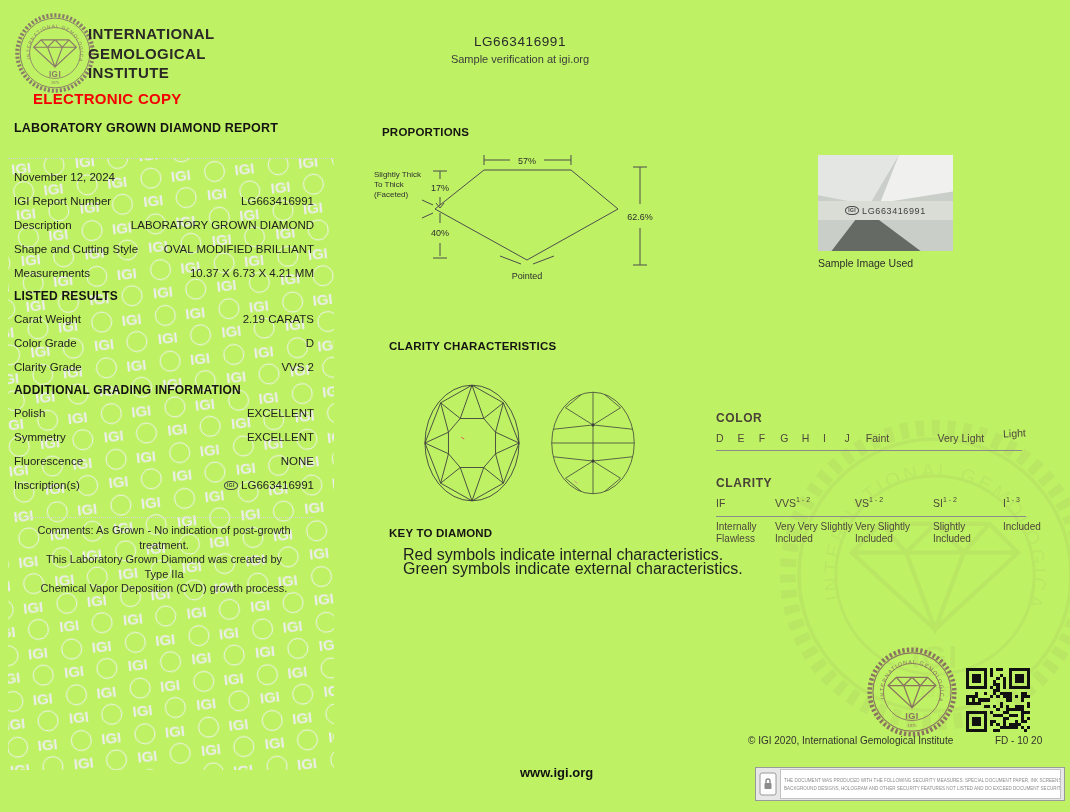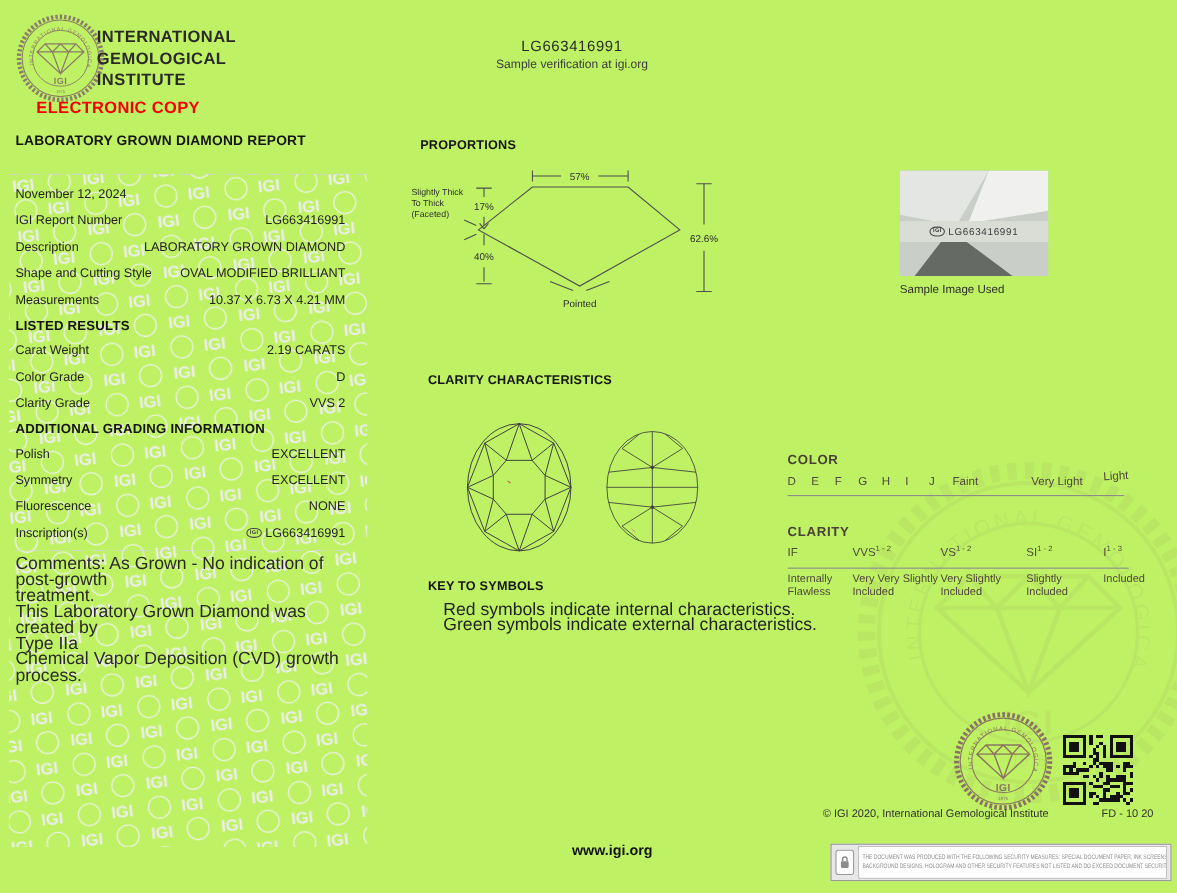--- a/index.html
+++ b/index.html
@@ -10,21 +10,21 @@
   .org-title{font-size:15px;font-weight:bold;color:#2b2926;line-height:19.5px;letter-spacing:.4px;}
   .ecopy{font-size:15px;font-weight:bold;color:#f40000;letter-spacing:.3px;}
   .rep-no{font-size:13.5px;color:#2b2b2b;letter-spacing:.6px;text-align:center;width:240px;}
   .verify{font-size:11px;color:#3c3c3c;text-align:center;width:240px;}
   
   .l-title{font-size:12.5px;font-weight:bold;color:#161412;letter-spacing:.2px;}
   .lcol{left:14px;top:165px;width:300px;}
   .lrow{display:flex;justify-content:space-between;align-items:center;height:24px;font-size:11.5px;color:#24221f;}
   .lrow .val{text-align:right;white-space:nowrap;}
   .sechead{height:22px;display:flex;align-items:center;font-weight:bold;font-size:12px;color:#161412;letter-spacing:.2px;}
-  .comments{border-top:1px dotted #d6d6d6;margin-top:3px;padding-top:5px;font-size:16px;line-height:14.5px;color:#2a2825;}
+  .comments{border-top:1px dotted #d6d6d6;margin-top:20px;padding-top:5px;font-size:11px;line-height:14.5px;color:#2a2825;text-align:center;}
   .dotline{border-top:1px dotted #d2d2d2;height:0;}
   .mini-igi{display:inline-block;border:1px solid #4a4a4a;border-radius:45%;font-size:5px;font-weight:bold;
             line-height:7px;padding:0 2px;letter-spacing:.4px;color:#3c3c3c;vertical-align:middle;}
   
   .mhead{font-size:11.5px;font-weight:bold;color:#161412;letter-spacing:.2px;}
   .keyline{font-size:16px;color:#1f1f1f;line-height:13.5px;}
   
   .si{left:818px;top:155px;width:135px;height:96px;background:#c9cec9;overflow:hidden;}
   .si-a{position:absolute;inset:0;background:#e3e6e2;clip-path:polygon(0% 0%,60% 0%,38% 52%,0% 42%);}
   .si-b{position:absolute;inset:0;background:#f0f1ee;clip-path:polygon(60% 0%,100% 0%,100% 38%,46% 50%);}
@@ -38,21 +38,21 @@
   .rule{height:1px;background:#8c8c8c;}
   .cletter{width:21.5px;}
   .crange-faint{width:72px;}
   .crange-vl{width:66px;}
   .crange-light{position:relative;top:-5px;transform:rotate(-3deg);}
   .ccol{font-size:10.5px;color:#4f463c;}
   .ccol sup{font-size:7px;}
   .cdesc{font-size:10px;color:#4f463c;line-height:12px;}
   
   .copyright{font-size:10px;color:#33312e;}
-  .formcode{font-size:10px;color:#33312e;text-align:center;}
+  .formcode{font-size:10px;color:#33312e;text-align:left;}
   .website{font-size:13px;font-weight:bold;color:#111;}
   .strip{left:755px;top:767px;width:310px;height:34px;border:1px solid #9a9a9a;background:#e7e7e7;
          display:flex;align-items:center;gap:3px;padding:2px 3px;box-sizing:border-box;}
   .strip-text{background:#ffffff;border:1px solid #c2c2c2;height:26px;flex:1;display:flex;flex-direction:column;
               justify-content:center;padding:1px 3px;overflow:hidden;}
   .sec-line{font-size:6px;line-height:8px;color:#8b8b8b;white-space:nowrap;transform:scaleX(.76);transform-origin:0 50%;}
 </style>
 </head>
 <body>
 
@@ -235,21 +235,21 @@
       <line x1="2" y1="61" x2="98" y2="61"></line>
       <path d="M50 40 L18 20 M50 40 L82 20 M50 40 L4 45 M50 40 L96 45
                M50 82 L18 102 M50 82 L82 102 M50 82 L4 77 M50 82 L96 77
                M18 20 L36 5 M82 20 L64 5 M18 102 L36 117 M82 102 L64 117"></path>
       <circle cx="50" cy="40" r="1.4" fill="#3c3c3c"></circle>
       <circle cx="50" cy="82" r="1.4" fill="#3c3c3c"></circle>
     </g>
     <path d="M 28 105 l 4 3" stroke="#d98a8a" stroke-width="1" fill="none"></path>
   </svg>
 
-  <div class="abs mhead" style="left:389px;top:527px">KEY TO SYMBOLS</div>
+  <div class="abs mhead" style="left:389px;top:527px">KEY TO DIAMOND</div>
   <div class="abs keyline" style="left:403px;top:548px">
     <div>Red symbols indicate internal characteristics.</div>
     <div>Green symbols indicate external characteristics.</div>
   </div>
 
   <div class="abs si">
     <div class="si-a"></div>
     <div class="si-b"></div>
     <div class="si-c"></div>
     <div class="si-band">

